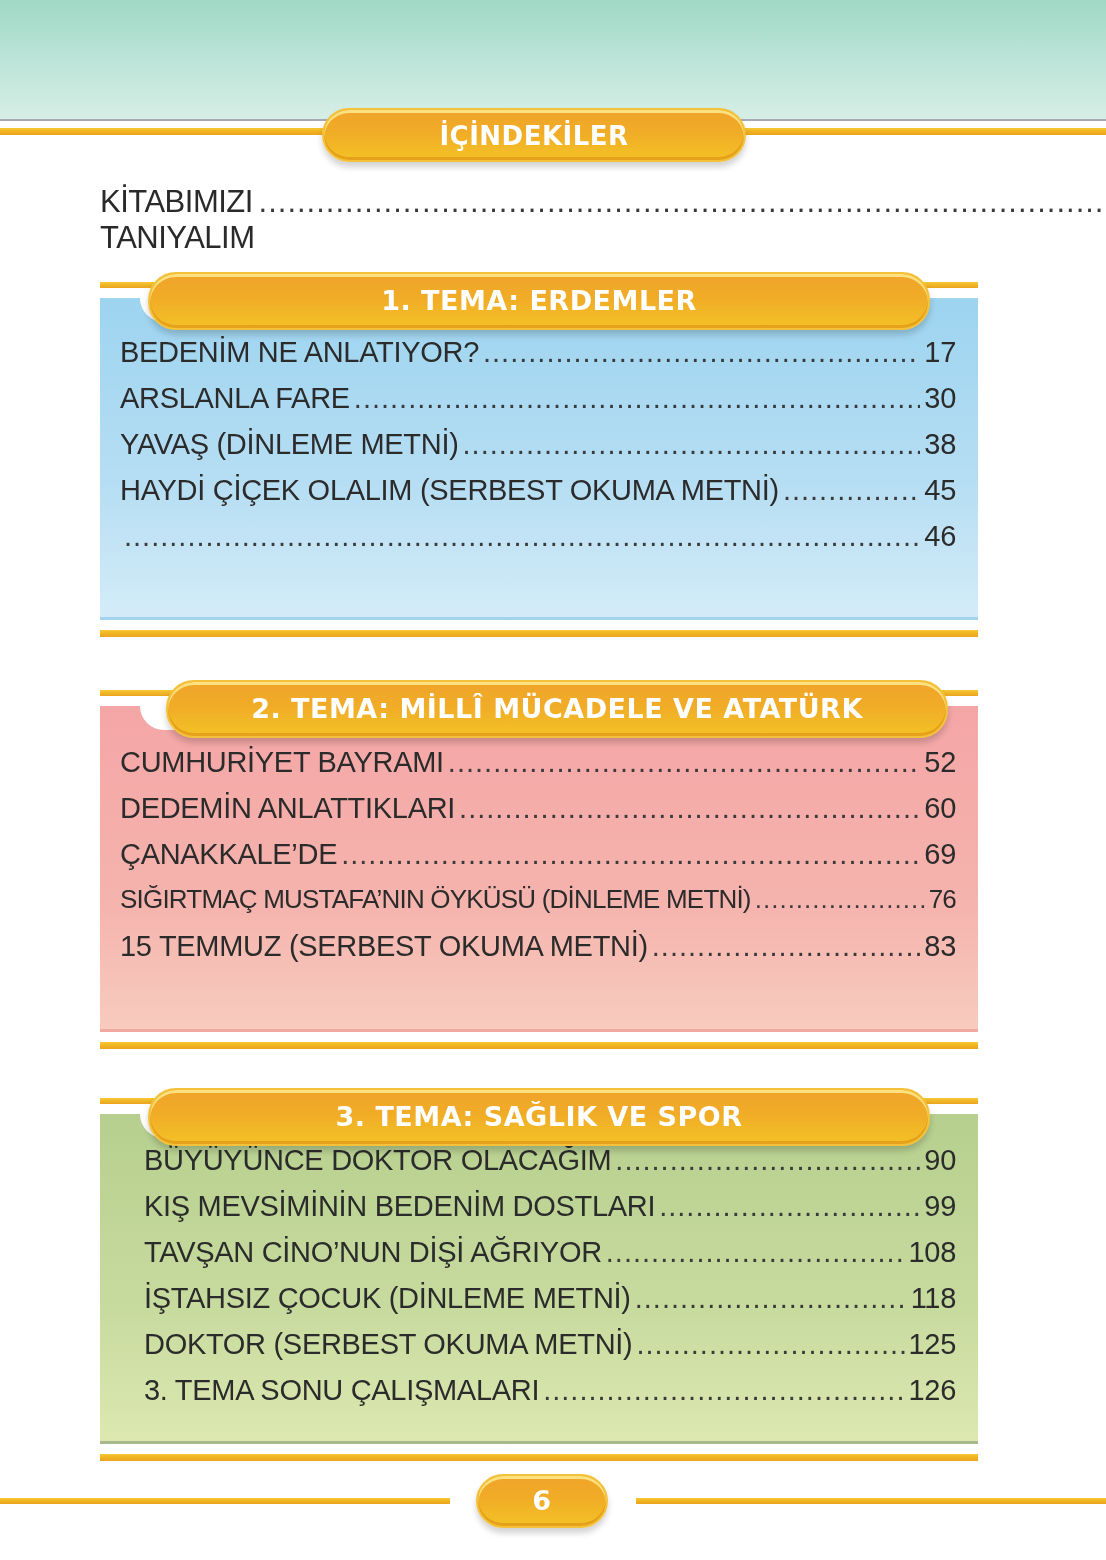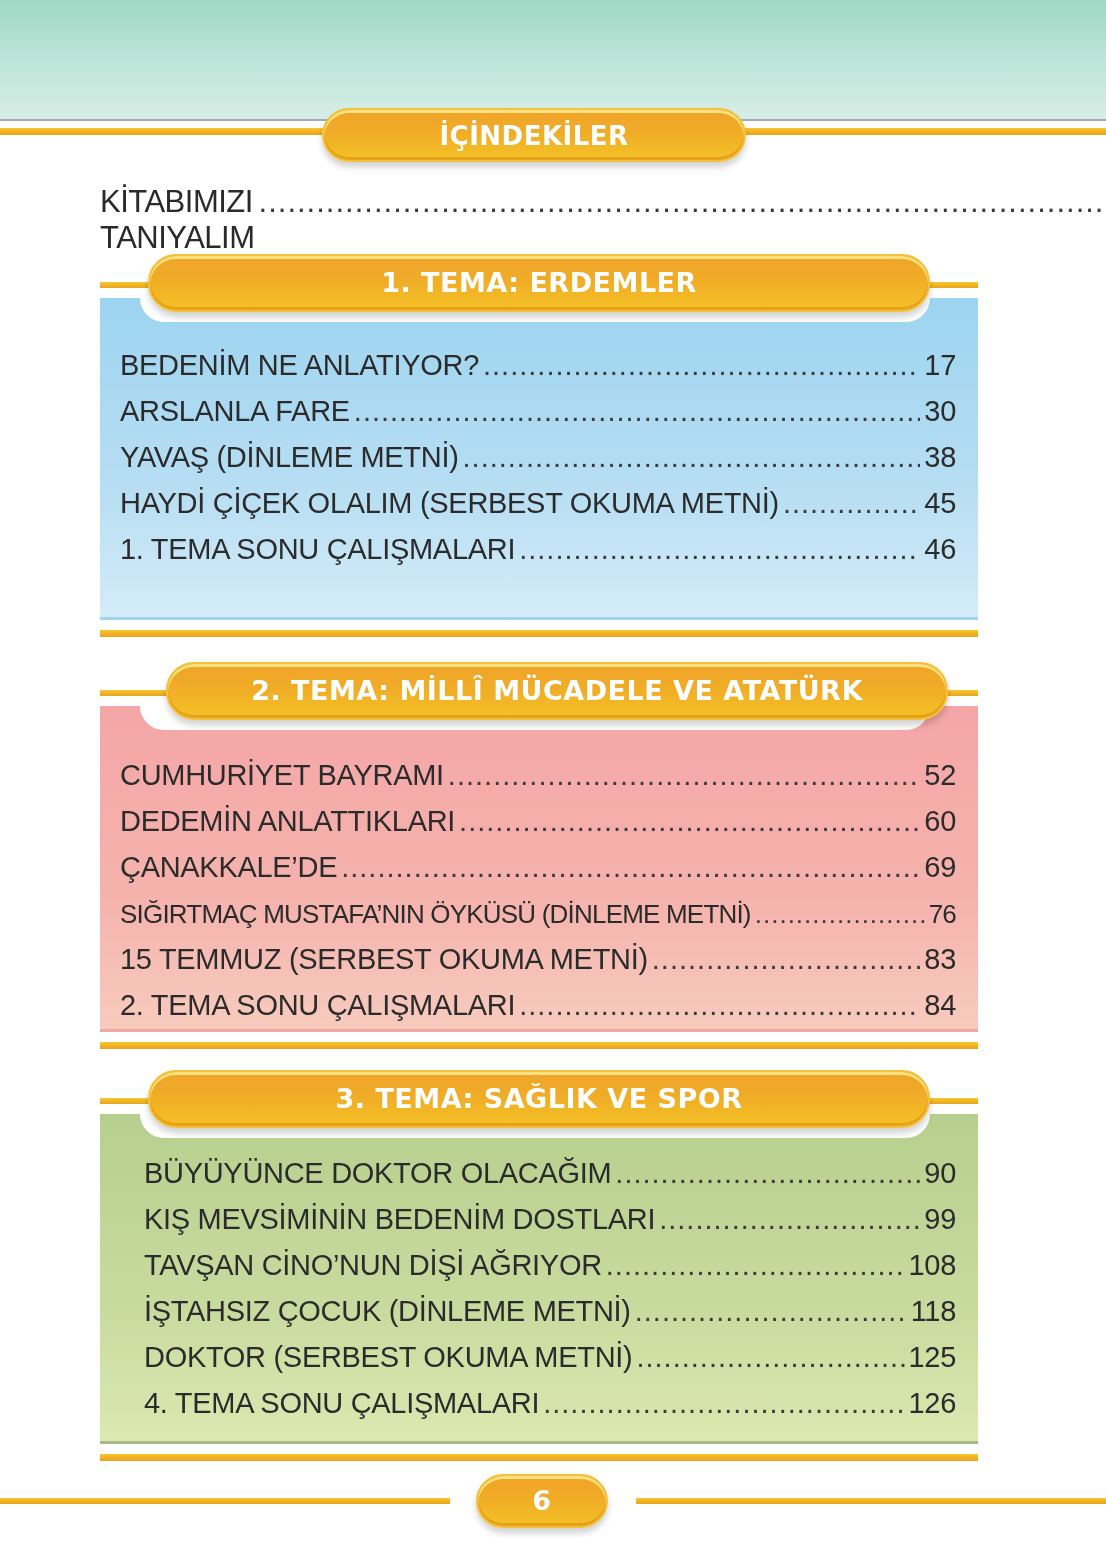--- a/index.html
+++ b/index.html
@@ -37,26 +37,26 @@
   }
   .section { position:absolute; left:100px; width:878px; }
   .sec-box {
     position:absolute; left:0; width:878px; box-sizing:border-box;
     padding:0 22px 0 20px;
   }
   .sec-side-rule {
     position:absolute; height:6px;
     background:linear-gradient(#f5c832, #eaa41d);
   }
-  .sec-pill { height:58px; font-size:27px; line-height:54px; }
+  .sec-pill { height:58px; font-size:27px; line-height:54px;margin-top:18px; }
   .sec-pill-notch {
     position:absolute; background:#fff; border-radius:0 0 40px 40px;
   }
   .row {
-    display:flex; align-items:flex-end; height:46px;
+    display:flex; align-items:flex-start; height:46px;
     font-family:"Liberation Sans", sans-serif; font-size:29px; color:#2b2b2b;
     letter-spacing:-0.3px; white-space:nowrap;
   }
   .row.small { font-size:26px; letter-spacing:-0.8px; }
   .row .t { flex:0 0 auto; }
   .row .dots {
     flex:1 1 auto; overflow:hidden; margin:0 4px;
     color:#3a3a3a; letter-spacing:1px;
   }
   .row .dots::before {
@@ -102,21 +102,20 @@
         <span class="t">YAVAŞ (DİNLEME METNİ)</span>
         <span class="dots"></span>
         <span class="p">38</span>
       </div>
     <div class="row">
         <span class="t">HAYDİ ÇİÇEK OLALIM (SERBEST OKUMA METNİ)</span>
         <span class="dots"></span>
         <span class="p">45</span>
       </div>
     <div class="row">
-        <span class="t">1. TEMA SONU ÇALIŞMALARI</span>
         <span class="dots"></span>
         <span class="p">46</span>
       </div>
   </div>
   <div class="sec-pill-notch" style="left:40px; top:46px; width:790px; height:24px;"></div>
   <div class="pill sec-pill" style="left:48px; top:2px; width:782px;">1. TEMA: ERDEMLER</div>
   <div class="gold-rule" style="left:0; top:378px; width:878px;"></div>
 </div>
 
 <div class="section" style="top:660px;">
@@ -141,25 +140,20 @@
     <div class="row small">
         <span class="t">SIĞIRTMAÇ MUSTAFA’NIN ÖYKÜSÜ (DİNLEME METNİ)</span>
         <span class="dots"></span>
         <span class="p">76</span>
       </div>
     <div class="row">
         <span class="t">15 TEMMUZ (SERBEST OKUMA METNİ)</span>
         <span class="dots"></span>
         <span class="p">83</span>
       </div>
-    <div class="row">
-        <span class="t">2. TEMA SONU ÇALIŞMALARI</span>
-        <span class="dots"></span>
-        <span class="p">84</span>
-      </div>
   </div>
   <div class="sec-pill-notch" style="left:40px; top:46px; width:790px; height:24px;"></div>
   <div class="pill sec-pill" style="left:66px; top:2px; width:782px;">2. TEMA: MİLLÎ MÜCADELE VE ATATÜRK</div>
   <div class="gold-rule" style="left:0; top:382px; width:878px;"></div>
 </div>
 
 <div class="section" style="top:1068px;">
   <div class="sec-side-rule" style="left:0; top:30px; width:80px;"></div>
   <div class="sec-side-rule" style="left:820px; top:30px; width:58px;"></div>
   <div class="sec-box green" style="top:46px; height:330px; padding-top:30px;">
@@ -182,21 +176,21 @@
         <span class="t">İŞTAHSIZ ÇOCUK (DİNLEME METNİ)</span>
         <span class="dots"></span>
         <span class="p">118</span>
       </div>
     <div class="row">
         <span class="t">DOKTOR (SERBEST OKUMA METNİ)</span>
         <span class="dots"></span>
         <span class="p">125</span>
       </div>
     <div class="row">
-        <span class="t">4. TEMA SONU ÇALIŞMALARI</span>
+        <span class="t">3. TEMA SONU ÇALIŞMALARI</span>
         <span class="dots"></span>
         <span class="p">126</span>
       </div>
   </div>
   <div class="sec-pill-notch" style="left:40px; top:46px; width:790px; height:24px;"></div>
   <div class="pill sec-pill" style="left:48px; top:2px; width:782px;">3. TEMA: SAĞLIK VE SPOR</div>
   <div class="gold-rule" style="left:0; top:386px; width:878px;"></div>
 </div>
 
 <div class="gold-rule" style="left:0; top:1498px; width:450px; height:6px;"></div>

